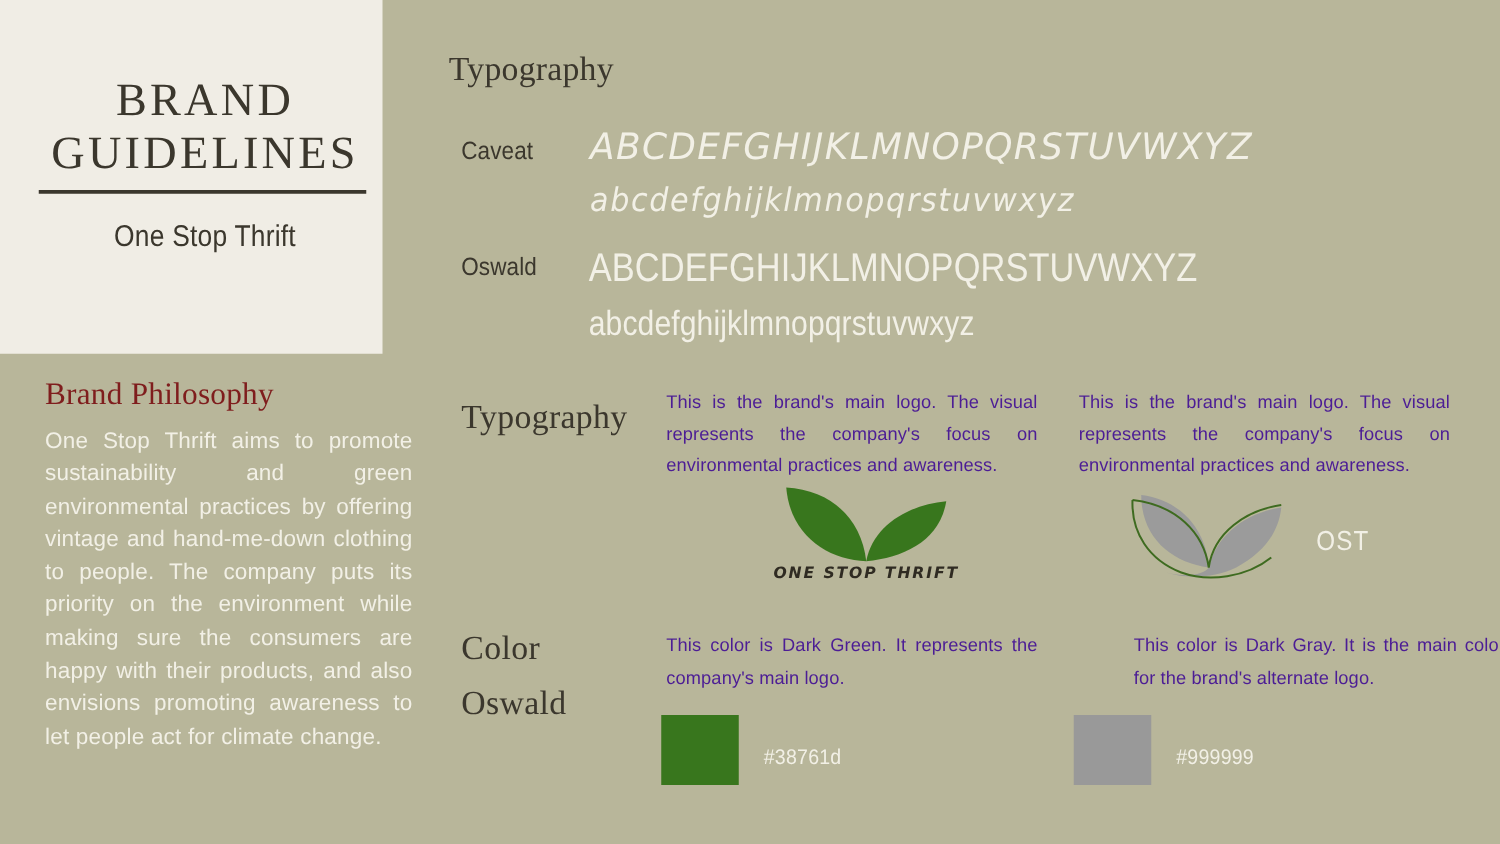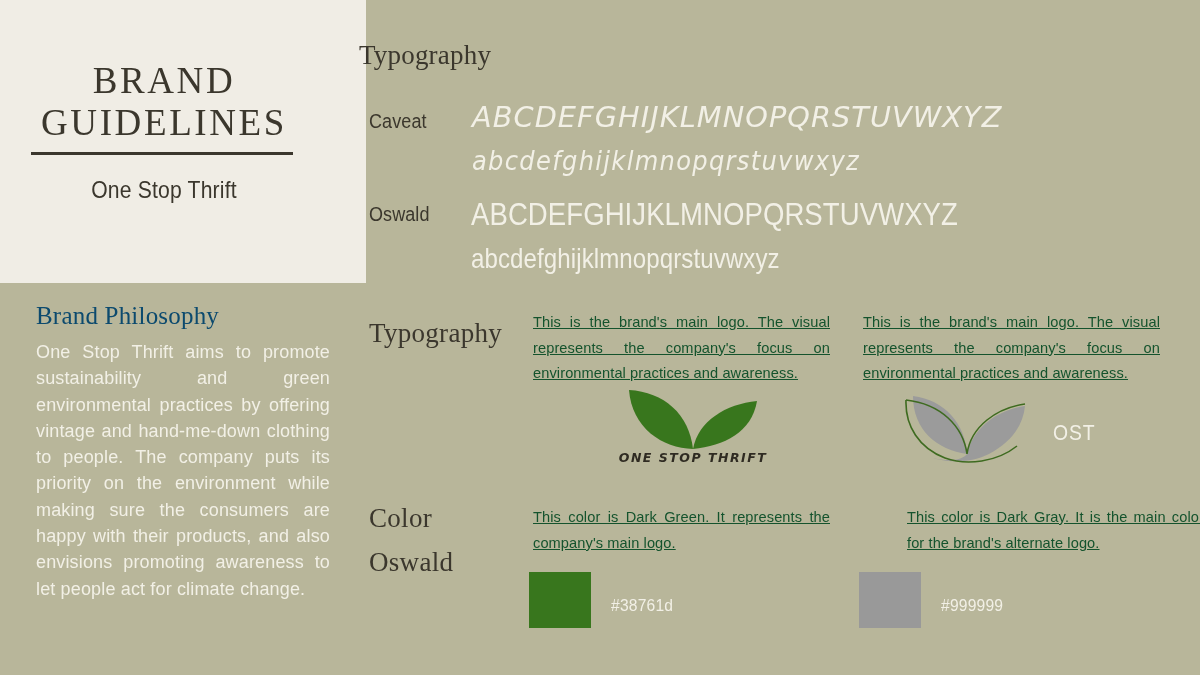--- a/index.html
+++ b/index.html
@@ -14,21 +14,21 @@
   #page {
     position:relative;
     width:1200px; height:675px;
     background:#b8b69a;
   }
 
   
   .cream-panel {
     position:absolute;
     left:0; top:0;
-    width:366px; height:283px;
+    width:306px; height:283px;
     background:#f0ede5;
   }
   .brand-title {
     position:absolute;
     left:31px; top:60px;
     width:266px;
     font-family:"Liberation Serif", serif;
     font-size:37px;
     line-height:42px;
     letter-spacing:2.6px;
@@ -58,21 +58,21 @@
   
   .philosophy {
     position:absolute;
     left:36px; top:302px;
     width:294px;
   }
   .philosophy h2 {
     font-family:"Liberation Serif", serif;
     font-size:25px;
     font-weight:400;
-    color:#0c4a6e;
+    color:#7f1d1d;
     letter-spacing:.2px;
     margin-bottom:9px;
   }
   .philosophy p {
     font-family:"Liberation Sans Narrow","Liberation Sans", sans-serif;
     font-size:18px;
     line-height:26.3px;
     color:#f2f0e6;
     text-align:justify;
     text-align-last:left;
@@ -144,25 +144,24 @@
     transform:scaleX(.86);
     transform-origin:left top;
   }
 
   
   .desc {
     position:absolute;
     font-family:"Liberation Sans Narrow","Liberation Sans", sans-serif;
     font-size:14.6px;
     line-height:25.5px;
-    color:#14532d;
+    color:#4c1d95;
     text-align:justify;
     text-align-last:left;
     letter-spacing:.1px;
-    text-decoration:underline;
   }
   #logo-desc-1  { left:533px; top:310px; width:297px; }
   #logo-desc-2  { left:863px; top:310px; width:297px; }
   #color-desc-1 { left:533px; top:505px; width:297px; }
   #color-desc-2 { left:907px; top:505px; width:297px; }
 
   
   .logo-wrap { position:absolute; }
   #logo-main { left:618px; top:388px; width:150px; height:88px; }
   #logo-alt  { left:897px; top:392px; width:140px; height:72px; }

